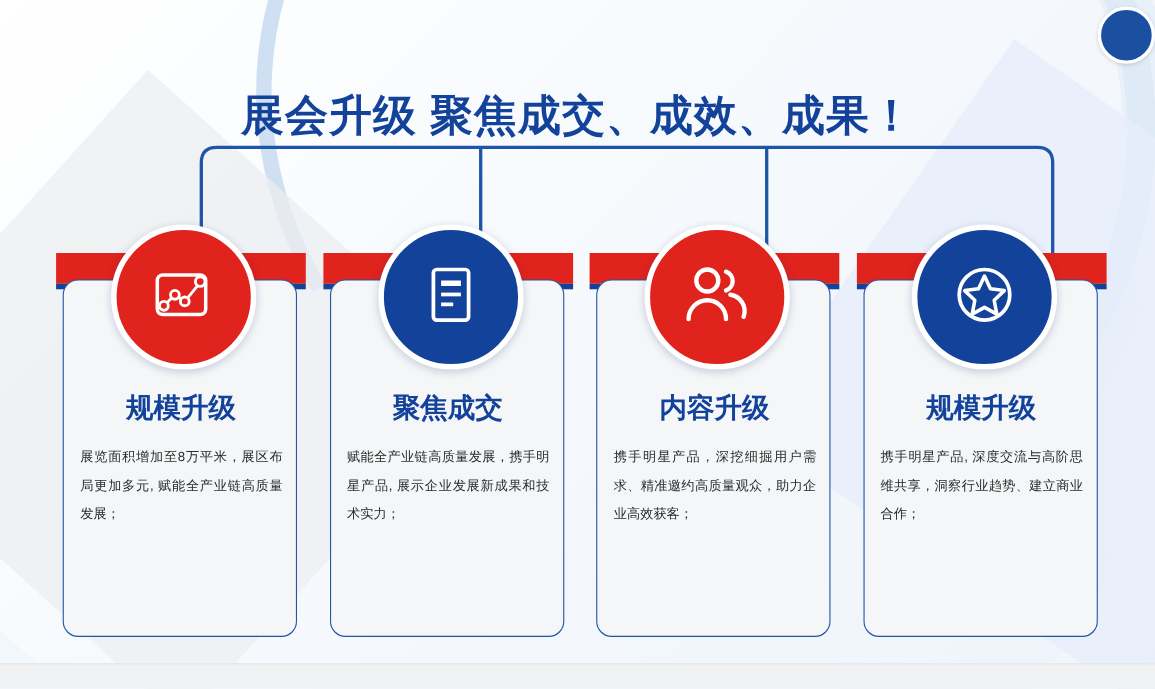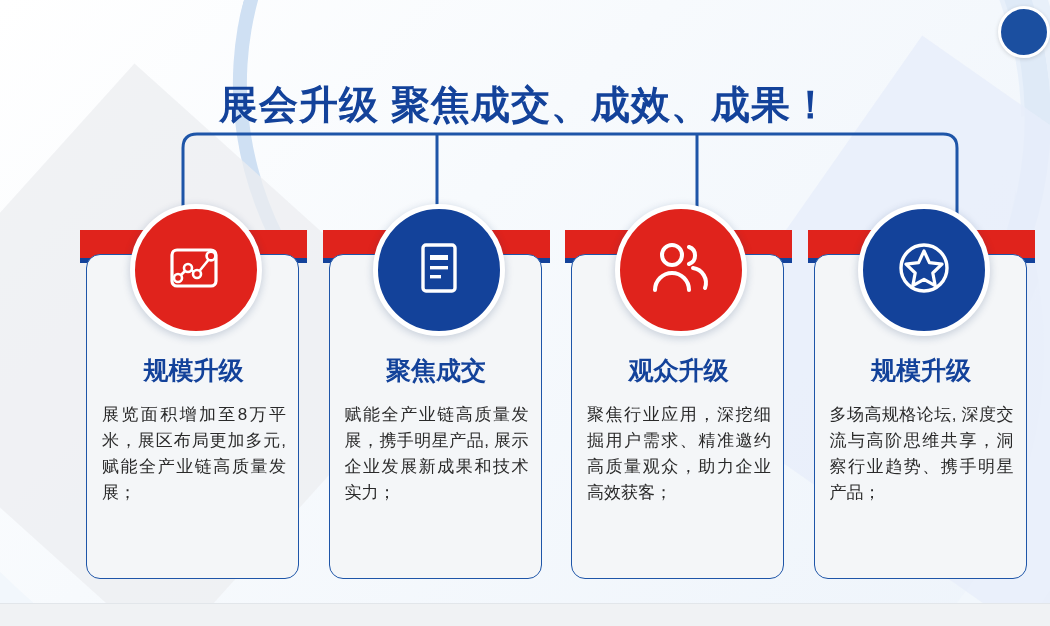--- a/index.html
+++ b/index.html
@@ -119,21 +119,21 @@
     left: 175px;
     top: 128px;
     width: 790px;
     height: 118px;
     pointer-events: none;
   }
 
   
   .cards {
     position: absolute;
-    left: 80px;
+    left: 51px;
     top: 230px;
     width: 950px;
     height: 360px;
     display: flex;
     gap: 20px;
   }
   .card {
     position: relative;
     width: 227px;
     height: 355px;
@@ -191,21 +191,21 @@
     text-align: center;
     font-size: 25px;
     font-weight: bold;
     color: #13429a;
   }
   .card .desc {
     position: absolute;
     top: 172px;
     left: 22px;
     width: 184px;
-    font-size: 17px;
+    font-size: 12px;
     line-height: 26px;
     color: #2a2a2a;
     text-align: justify;
   }
 </style>
 </head>
 <body>
 
 <div id="stage">
 
@@ -272,36 +272,36 @@
       <div class="circle c-red">
         <span>
           <svg width="66" height="62" viewBox="0 0 66 62" xmlns="http://www.w3.org/2000/svg">
             <circle cx="24" cy="18" r="10" fill="none" stroke="#ffffff" stroke-width="4"></circle>
             <path d="M7,53 a17,17 0 0 1 34,0" fill="none" stroke="#ffffff" stroke-width="4" stroke-linecap="round"></path>
             <path d="M41,10 a9,9 0 0 1 0,17" fill="none" stroke="#ffffff" stroke-width="4" stroke-linecap="round"></path>
             <path d="M45,31 a15,15 0 0 1 12,20" fill="none" stroke="#ffffff" stroke-width="4" stroke-linecap="round"></path>
           </svg>
         </span>
       </div>
-      <div class="heading">观众升级</div>
-      <div class="desc">聚焦行业应用，深挖细掘用户需求、精准邀约高质量观众，助力企业高效获客；</div>
+      <div class="heading">内容升级</div>
+      <div class="desc">携手明星产品，深挖细掘用户需求、精准邀约高质量观众，助力企业高效获客；</div>
     </div>
 
     <div class="card">
       <div class="ribbon"></div>
       <div class="ribbon-under"></div>
       <div class="body"></div>
       <div class="circle c-blue">
         <span>
           <svg width="64" height="64" viewBox="0 0 64 64" xmlns="http://www.w3.org/2000/svg">
             <circle cx="32" cy="32" r="23" fill="none" stroke="#ffffff" stroke-width="3.4"></circle>
             <polygon points="32,15 37.4,26.6 50,28.2 40.8,37 43.2,49.6 32,43.4 20.8,49.6 23.2,37 14,28.2 26.6,26.6" fill="none" stroke="#ffffff" stroke-width="3.2" stroke-linejoin="round"></polygon>
           </svg>
         </span>
       </div>
       <div class="heading">规模升级</div>
-      <div class="desc">多场高规格论坛, 深度交流与高阶思维共享，洞察行业趋势、携手明星产品；</div>
+      <div class="desc">携手明星产品, 深度交流与高阶思维共享，洞察行业趋势、建立商业合作；</div>
     </div>
 
   </div>
 
   <div class="bottom-bar"></div>
 </div>
 
 </body></html>

